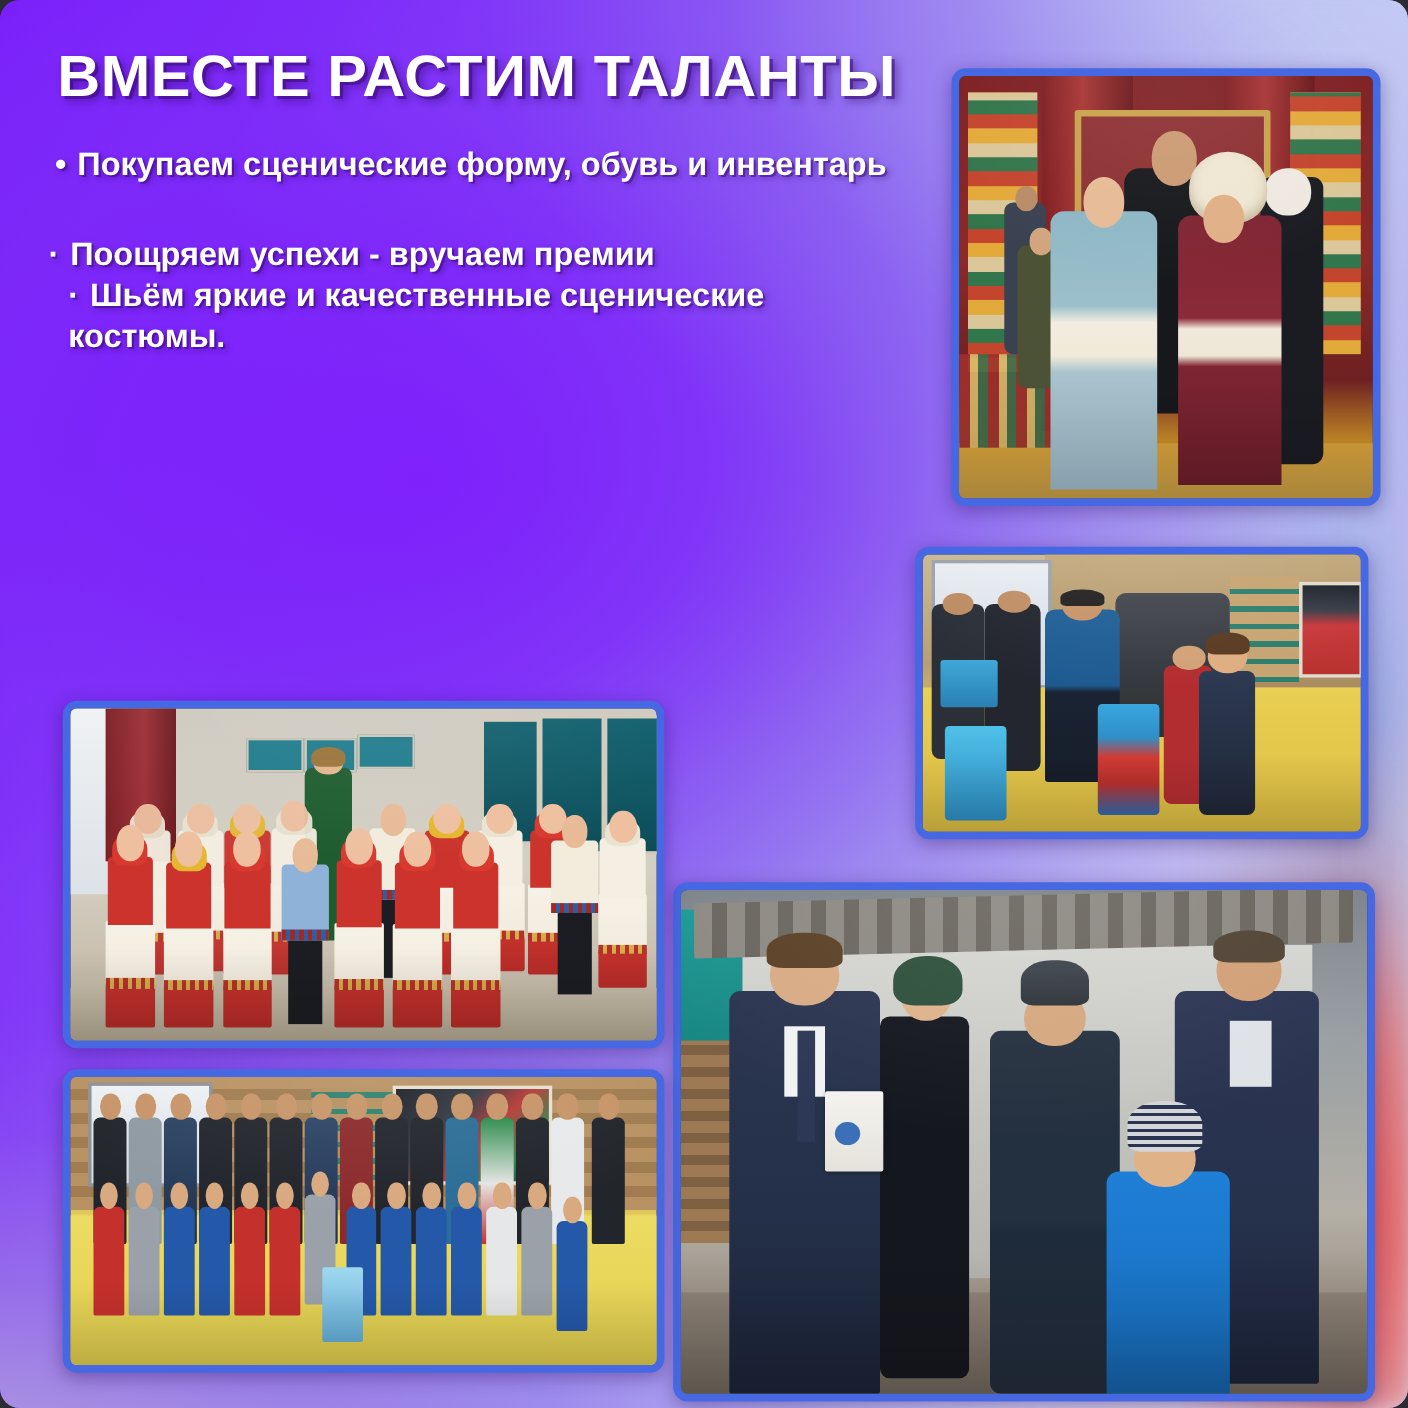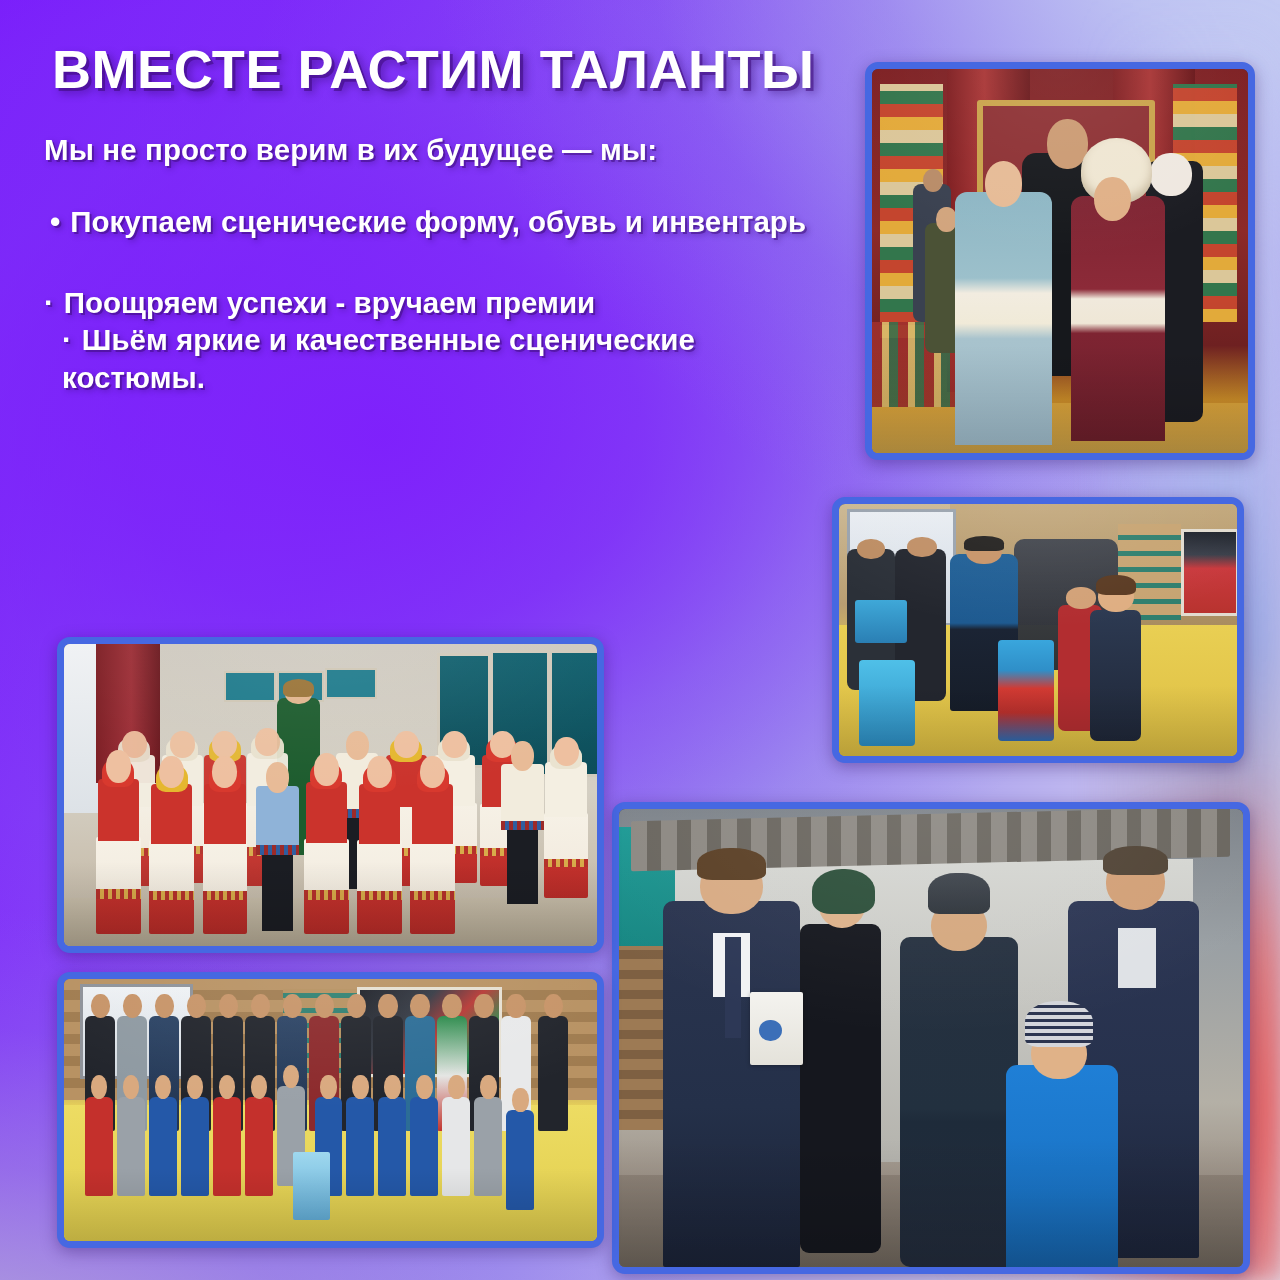--- a/index.html
+++ b/index.html
@@ -7,20 +7,21 @@
     padding: 0;
     background: #2b2b33;
   }
   #poster {
     position: relative;
     width: 1280px;
     height: 1280px;
     overflow: hidden;
     font-family: "Liberation Sans", sans-serif;
     background: #6d28d9;
+    border-radius: 18px;
   }
 
   
   .bg-layer { position: absolute; inset: 0; }
 
   .bg-base {
     background:
       linear-gradient(118deg,
         #7a1bfb 0%,
         #7d22fb 14%,
@@ -301,21 +302,20 @@
   <div class="bg-layer bg-topright-light"></div>
   <div class="bg-layer bg-bottomleft-soft"></div>
   <div class="bg-layer bg-bottomright-red"></div>
   <div class="bg-layer bg-flag"></div>
 
   <div class="text-col">
 
     <h1 class="title">ВМЕСТЕ РАСТИМ ТАЛАНТЫ</h1>
 
 
-    <p class="para lead2">Мы не просто верим в их будущее — мы:</p>
 
     <ul class="bullets">
       <li class="bullet b1">
         <span class="mk">•</span><span>Покупаем сценические форму, обувь и инвентарь</span>
       </li>
       <li class="bullet b3">
         <span class="mk">·</span><span>Поощряем успехи - вручаем премии</span>
       </li>
       <li class="bullet b2">
         <span class="mk">·</span><span>Шьём яркие и качественные сценические костюмы.</span>

